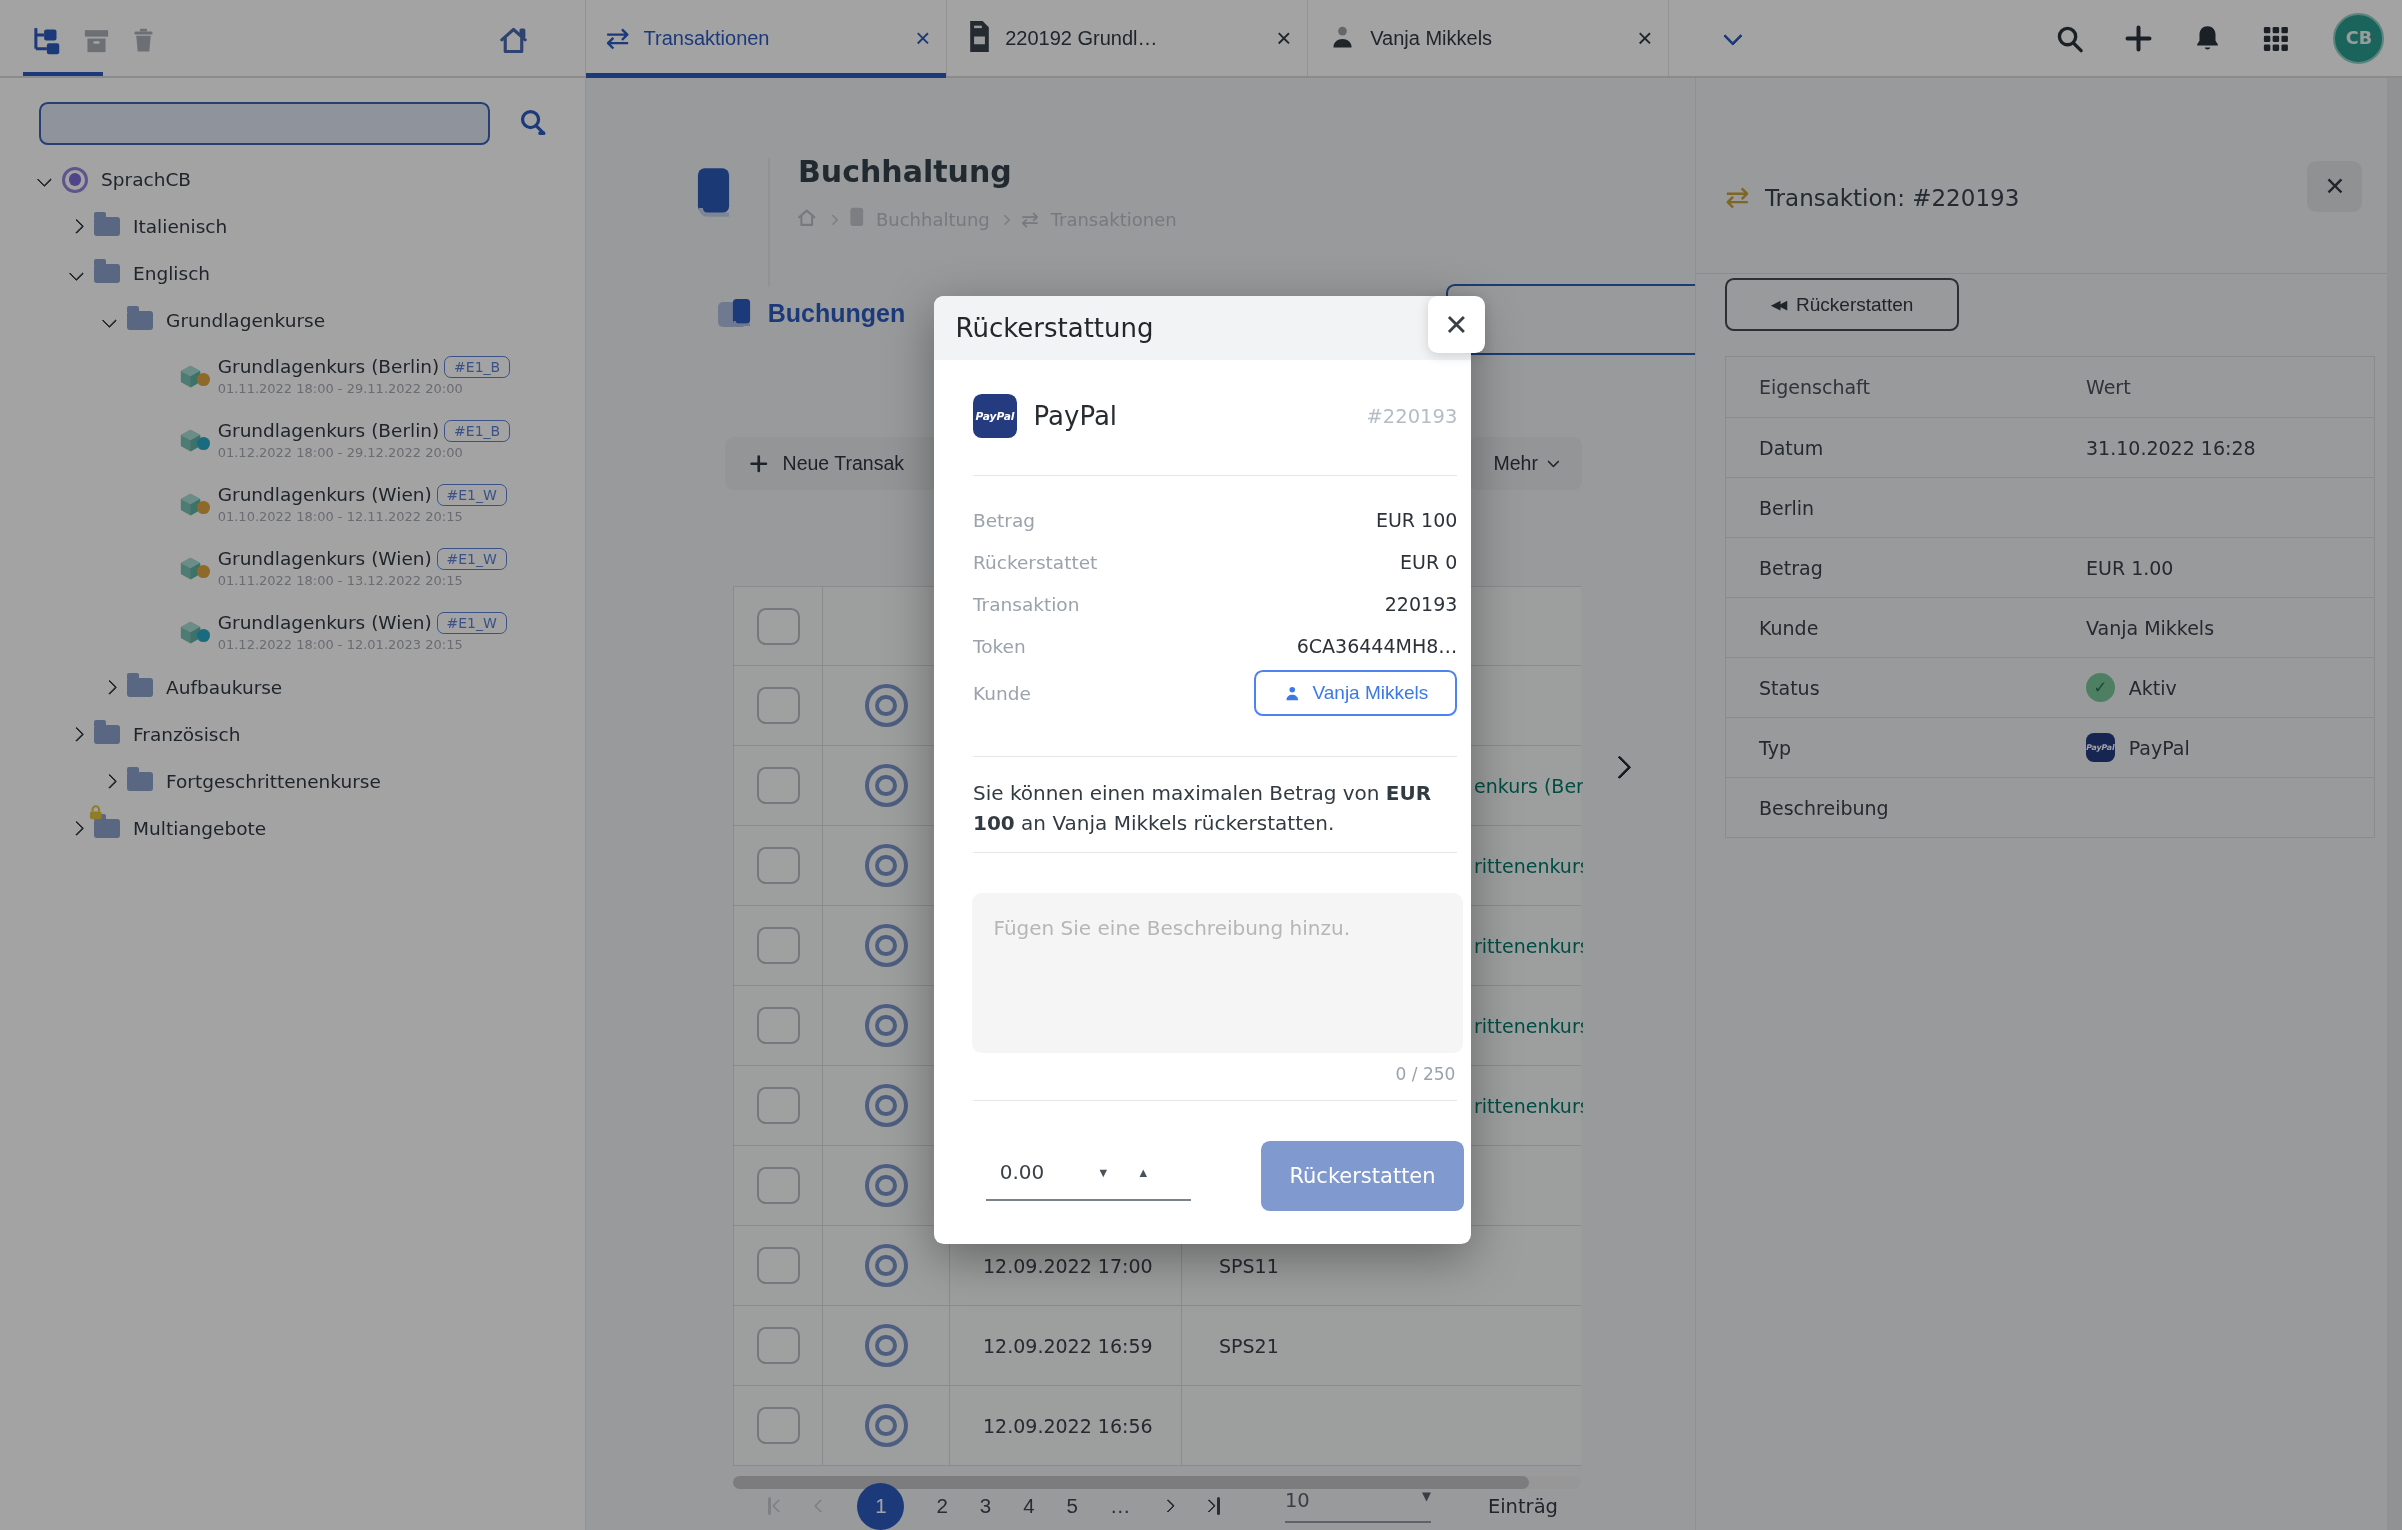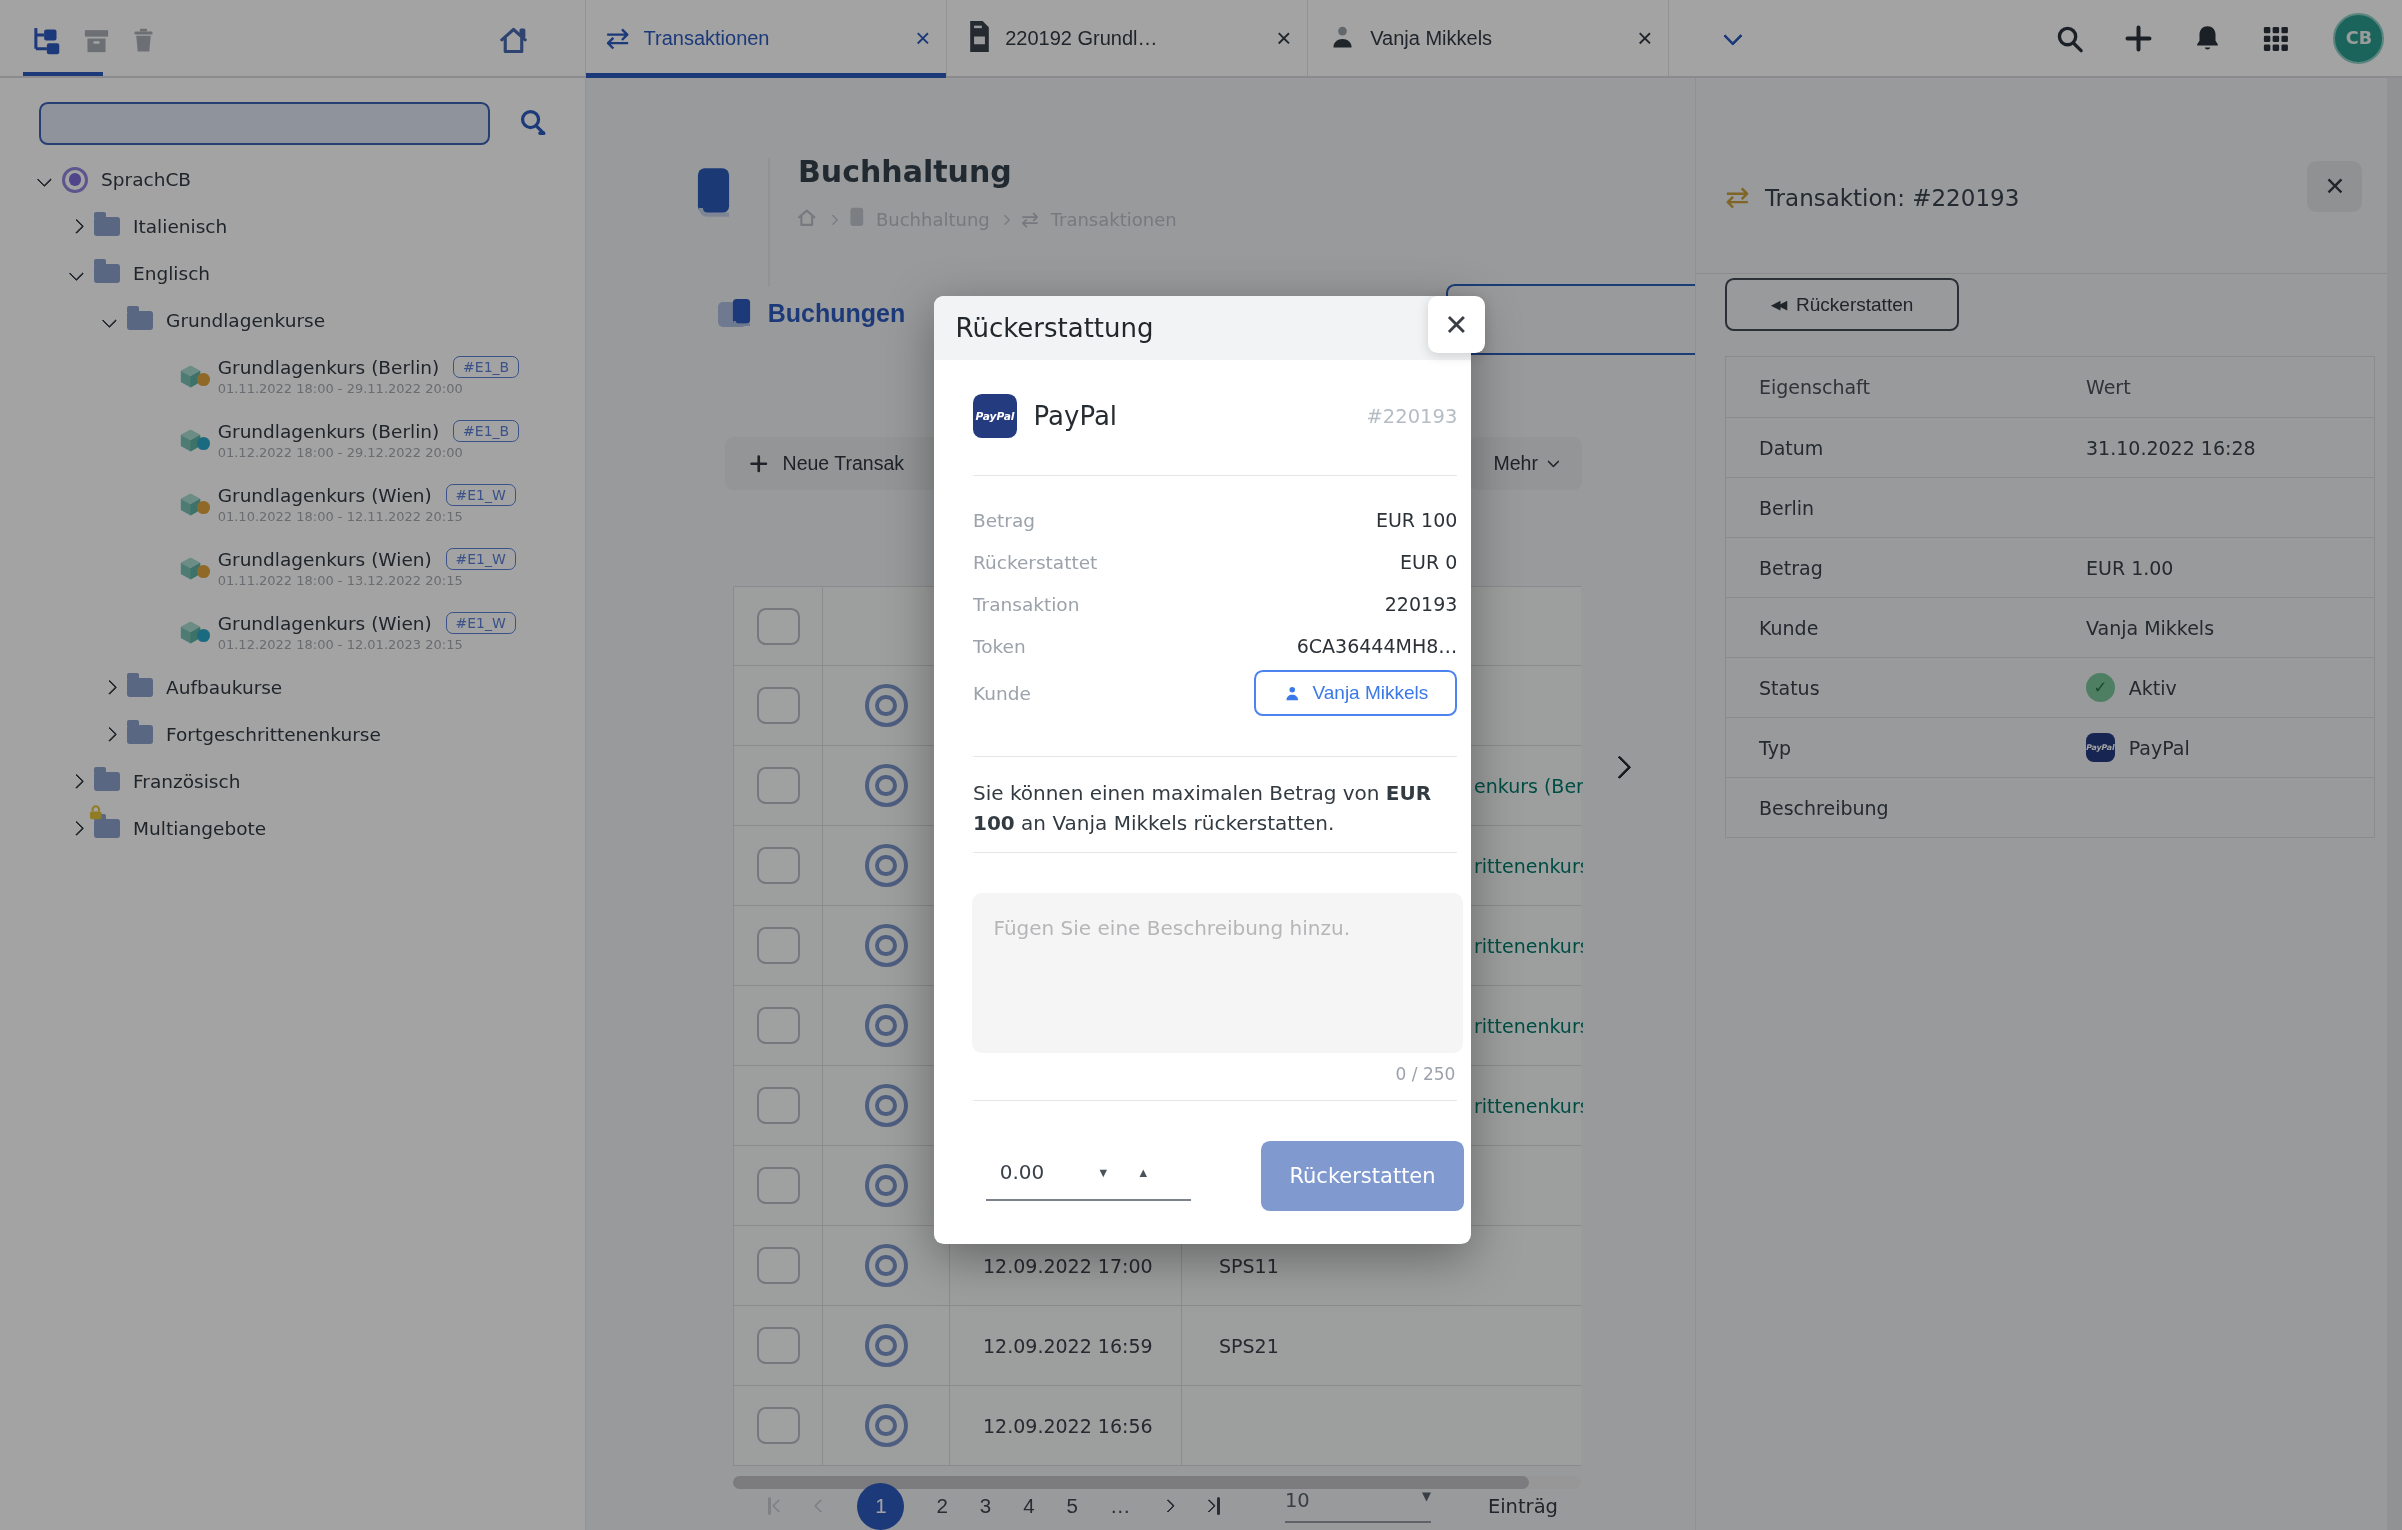--- a/index.html
+++ b/index.html
@@ -28,21 +28,21 @@
   .tree-row.course{padding-left:176px;height:64px;align-items:center}
   .t-label{font-size:18.5px;color:#333b44}
   .org-icon{width:26px;height:26px;border-radius:50%;border:3.4px solid #9287dd;position:relative;flex:none}
   .org-icon::after{content:"";position:absolute;inset:3.9px;background:#7e6bd9;border-radius:50%}
   .folder{position:relative;width:26px;height:19.5px;background:#8ba1cd;border-radius:2.9px;flex:none}
   .folder::before{content:"";position:absolute;top:-4.9px;left:0;width:11.7px;height:5.9px;background:#8ba1cd;border-radius:2px 2px 0 0}
   .lock{position:absolute;left:-6.8px;top:-13.7px}
   .cube{position:relative;width:29px;height:29px;flex:none}
   .cube .dot{position:absolute;width:12.7px;height:12.7px;border-radius:50%;right:-4.9px;bottom:4.9px}
   .c-main{display:flex;flex-direction:column}
-  .c-top{display:flex;align-items:center;gap:14px}
+  .c-top{display:flex;align-items:flex-start;gap:5px}
   .c-label{font-size:18.5px;color:#333b44}
   .badge{font-size:14px;color:#5b7fd6;border:1.5px solid #5b7fd6;border-radius:6.8px;padding:2.9px 8.8px;line-height:1}
   .c-dates{font-size:13px;color:#a4a9b0;margin-top:2.9px}
   .tchev{color:#39414b}
 
   
   .tabbar{position:absolute;left:586px;top:0;right:0;height:78px;background:#fff;border-bottom:2px solid #d9dadd;display:flex;align-items:center}
   .tab{width:361px;height:100%;display:flex;align-items:center;padding:0 15.6px 0 19.5px;border-right:1px solid #e6e6e8;position:relative;cursor:pointer;background:none;border-top:none;border-left:none;border-bottom:none}
   .tab .lab{flex:1;text-align:left;font-size:20px;color:#333b44;white-space:nowrap;overflow:hidden;margin-left:13.7px}
   .tab .x{font-size:26px;color:#333b44;margin-left:5.9px}
@@ -290,29 +290,29 @@
               <span class="badge">#E1_W</span>
             </span>
             <span class="c-dates">01.12.2022 18:00 - 12.01.2023 20:15</span>
           </span>
         </div>
         <div class="tree-row lvl2">
           <span class="chev right tchev"></span>
           <span class="folder"></span>
           <span class="t-label">Aufbaukurse</span>
         </div>
+        <div class="tree-row lvl1">
+          <span class="chev right tchev"></span>
+          <span class="folder"></span>
+          <span class="t-label">Französisch</span>
+        </div>
         <div class="tree-row lvl2">
           <span class="chev right tchev"></span>
           <span class="folder"></span>
           <span class="t-label">Fortgeschrittenenkurse</span>
-        </div>
-        <div class="tree-row lvl1">
-          <span class="chev right tchev"></span>
-          <span class="folder"></span>
-          <span class="t-label">Französisch</span>
         </div>
         <div class="tree-row lvl1">
           <span class="chev right tchev"></span>
           <span class="folder">
             <span class="lock"><svg width="15.6" height="15.6" viewBox="0 0 12 12">
                 <rect x="1.5" y="5" width="9" height="6" rx="1.5" fill="#e3c23c"></rect>
                 <path d="M3.5 5V3.5a2.5 2.5 0 015 0V5" stroke="#e3c23c" stroke-width="1.6" fill="none"></path>
               </svg></span>
           </span>
           <span class="t-label">Multiangebote</span>

